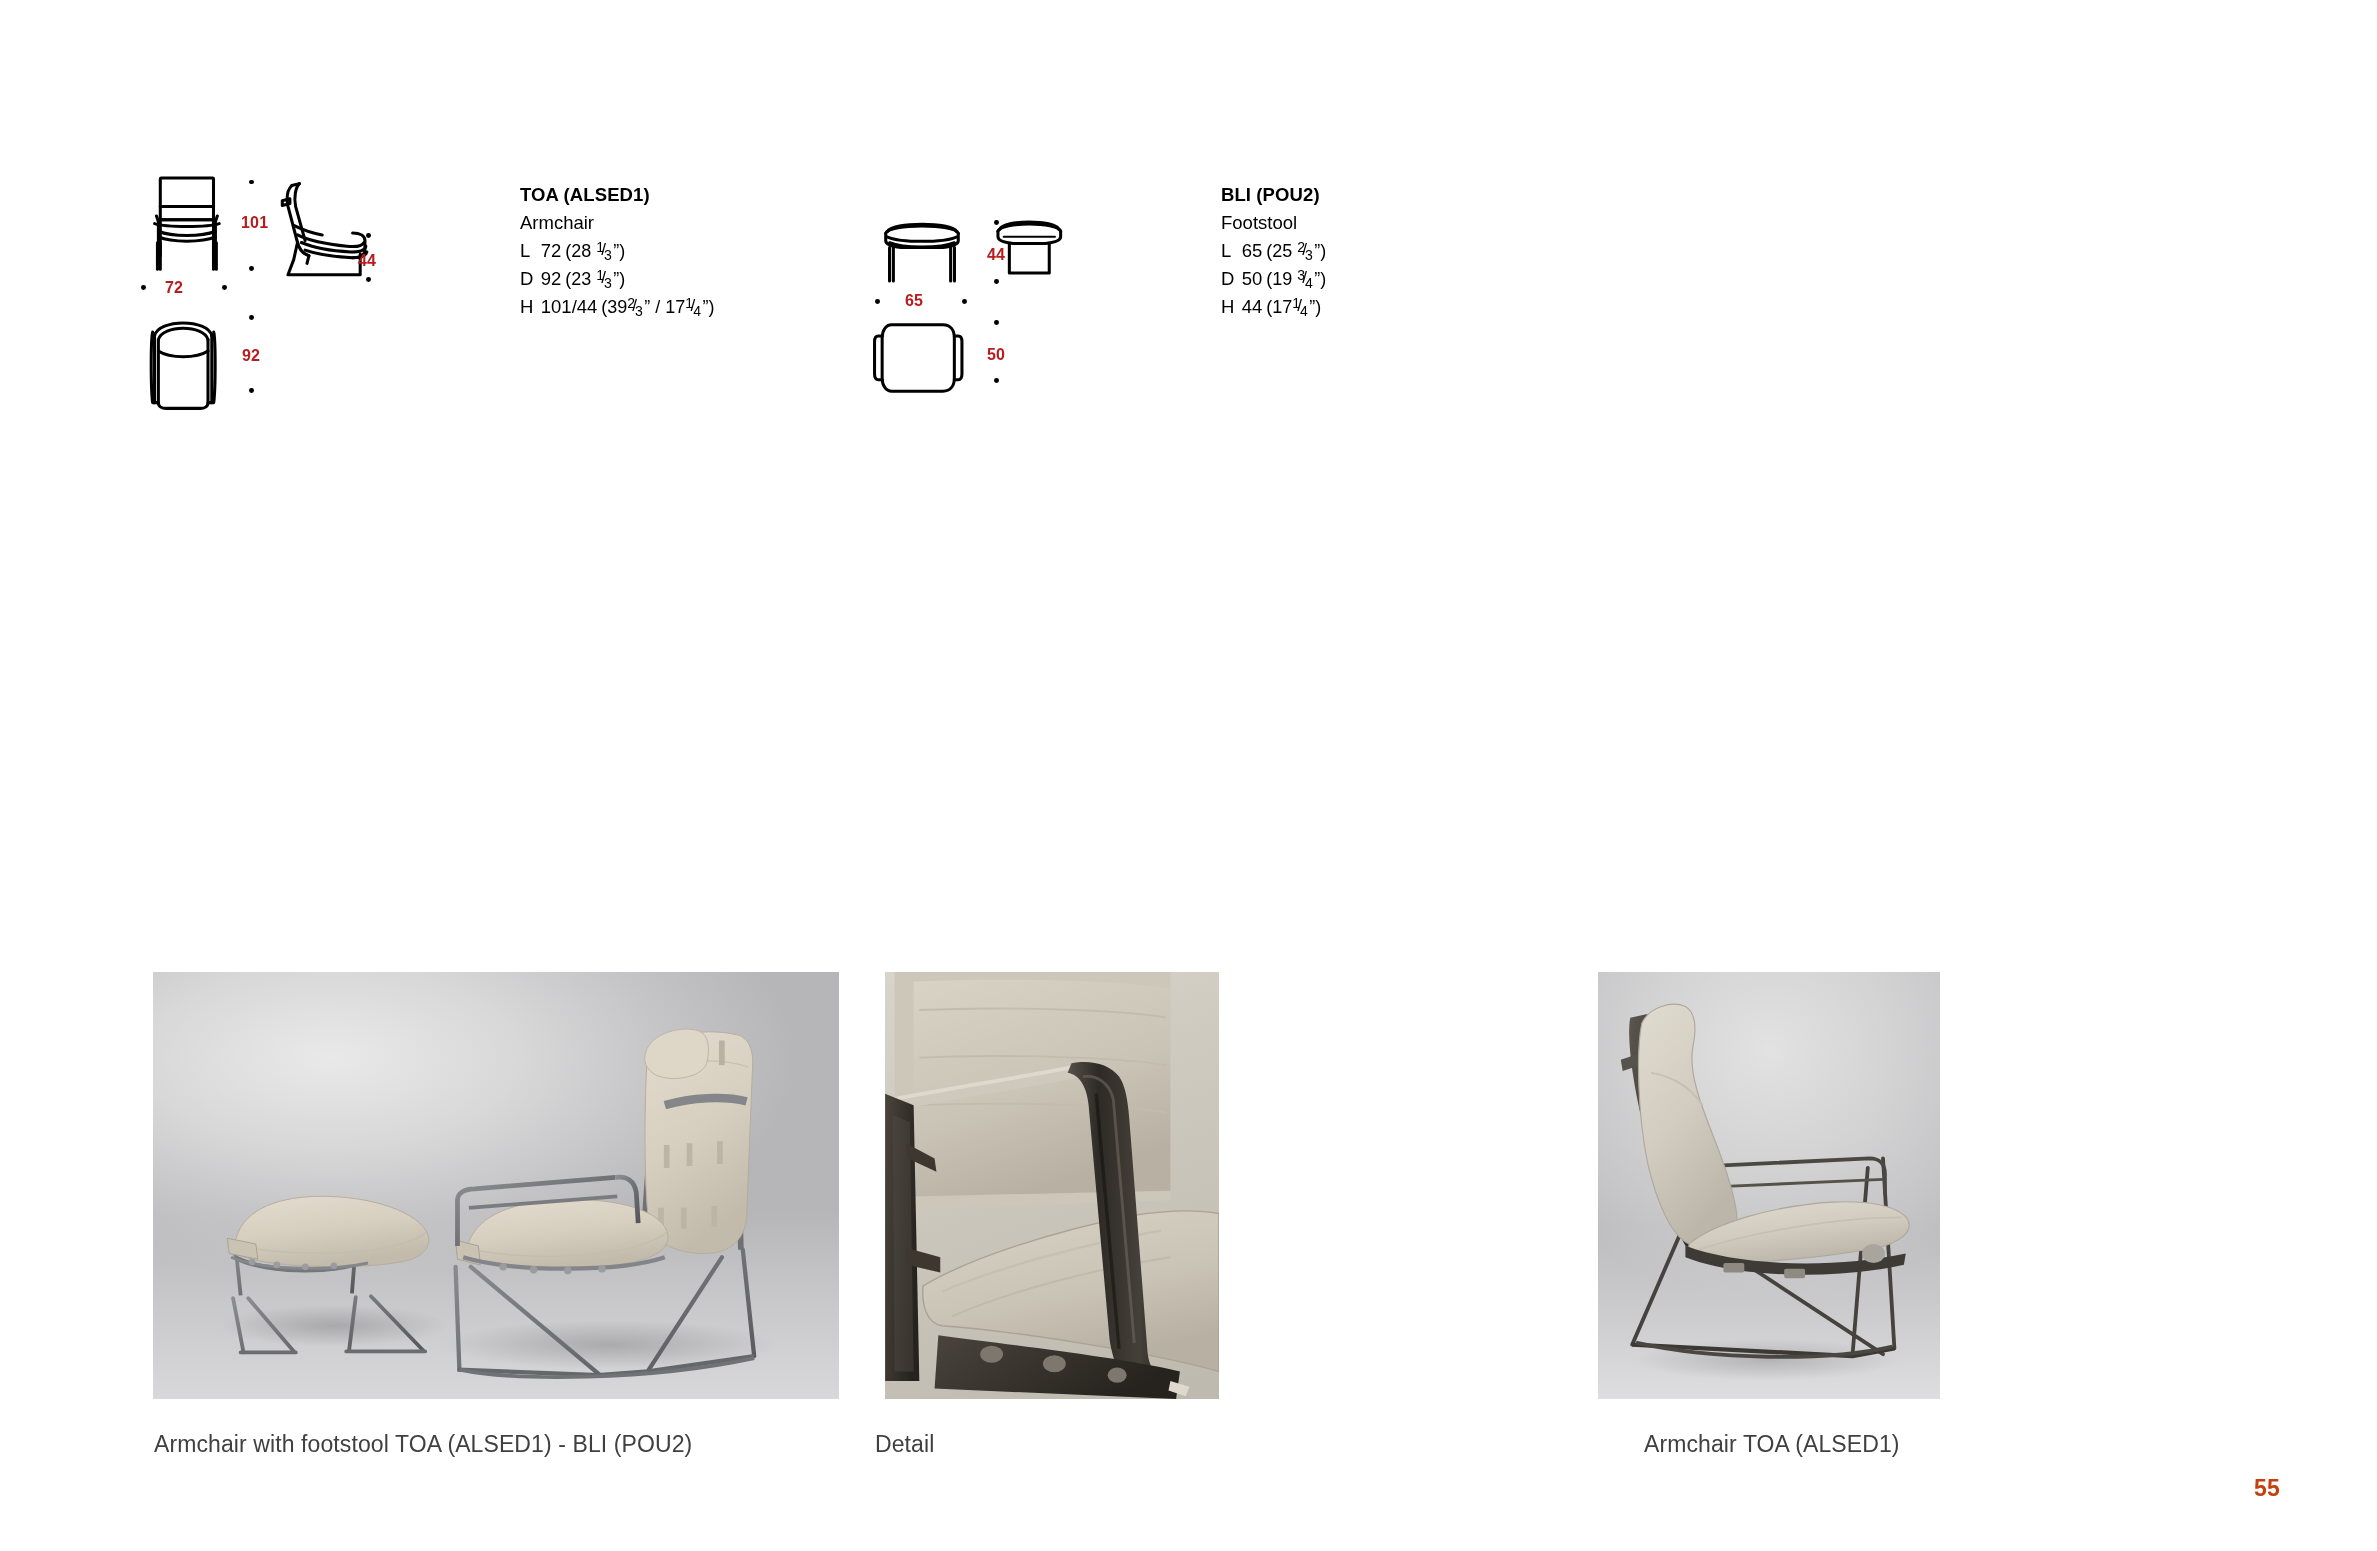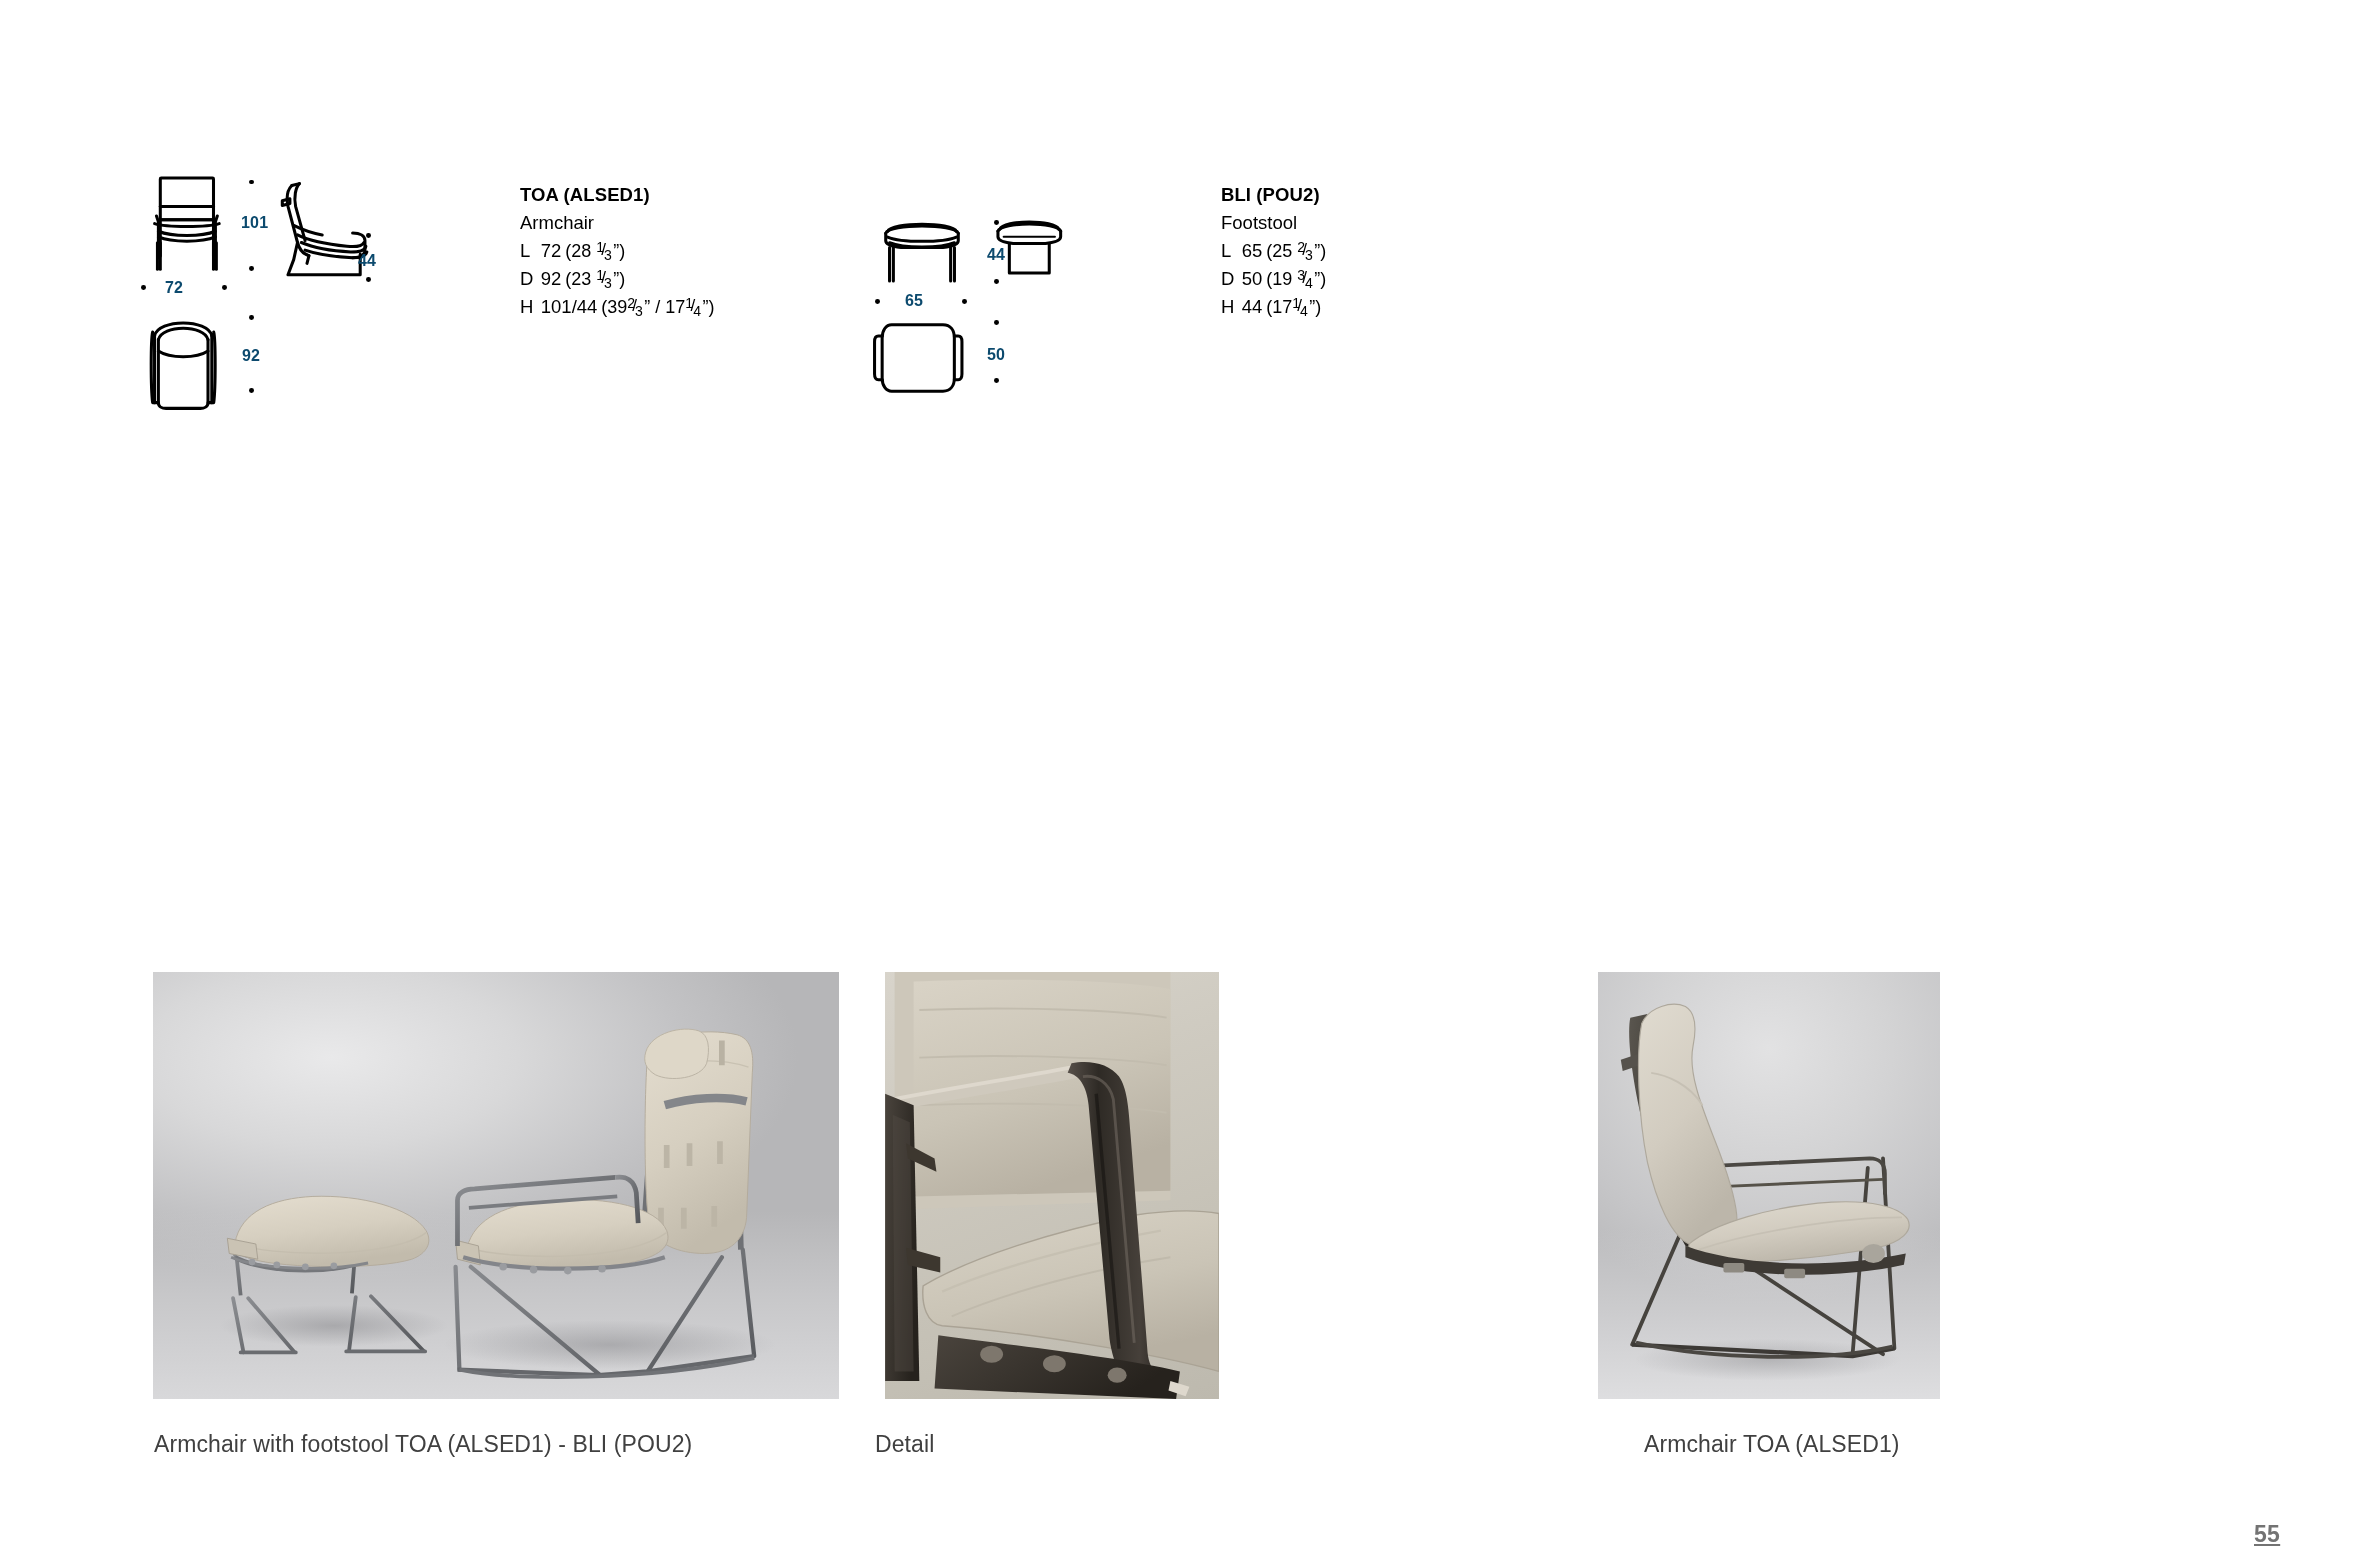--- a/index.html
+++ b/index.html
@@ -40,21 +40,21 @@
     stroke-linecap: round;
     stroke-linejoin: round;
   }
   svg.tech .thin { stroke-width: 2.1; }
 
   
   .dim {
     position: absolute;
     font-weight: bold;
     font-size: 16px;
-    color: #0c4a6e;
+    color: #b91c1c;
     letter-spacing: 0.2px;
     white-space: nowrap;
   }
   .dot {
     position: absolute;
     width: 4.8px;
     height: 4.8px;
     border-radius: 50%;
     background: #000;
   }
@@ -163,26 +163,25 @@
     white-space: nowrap;
     letter-spacing: 0.1px;
   }
   #caption-1 { left: 154px; top: 1431px; }
   #caption-2 { left: 875px; top: 1431px; }
   #caption-3 { left: 1599px; top: 1431px; margin-left: 45px; }
 
   #page-number {
     position: absolute;
     left: 2254px;
-    top: 1521px;
-    color: #737373;
+    top: 1475px;
+    color: #c2410c;
     font-size: 23px;
     font-weight: bold;
     letter-spacing: 0.3px;
-    text-decoration: underline;
   }
 </style>
 </head>
 <body>
 
 <div class="page">
 
   <div class="spec-group" id="spec-toa">
     <div class="draw-area">
 

